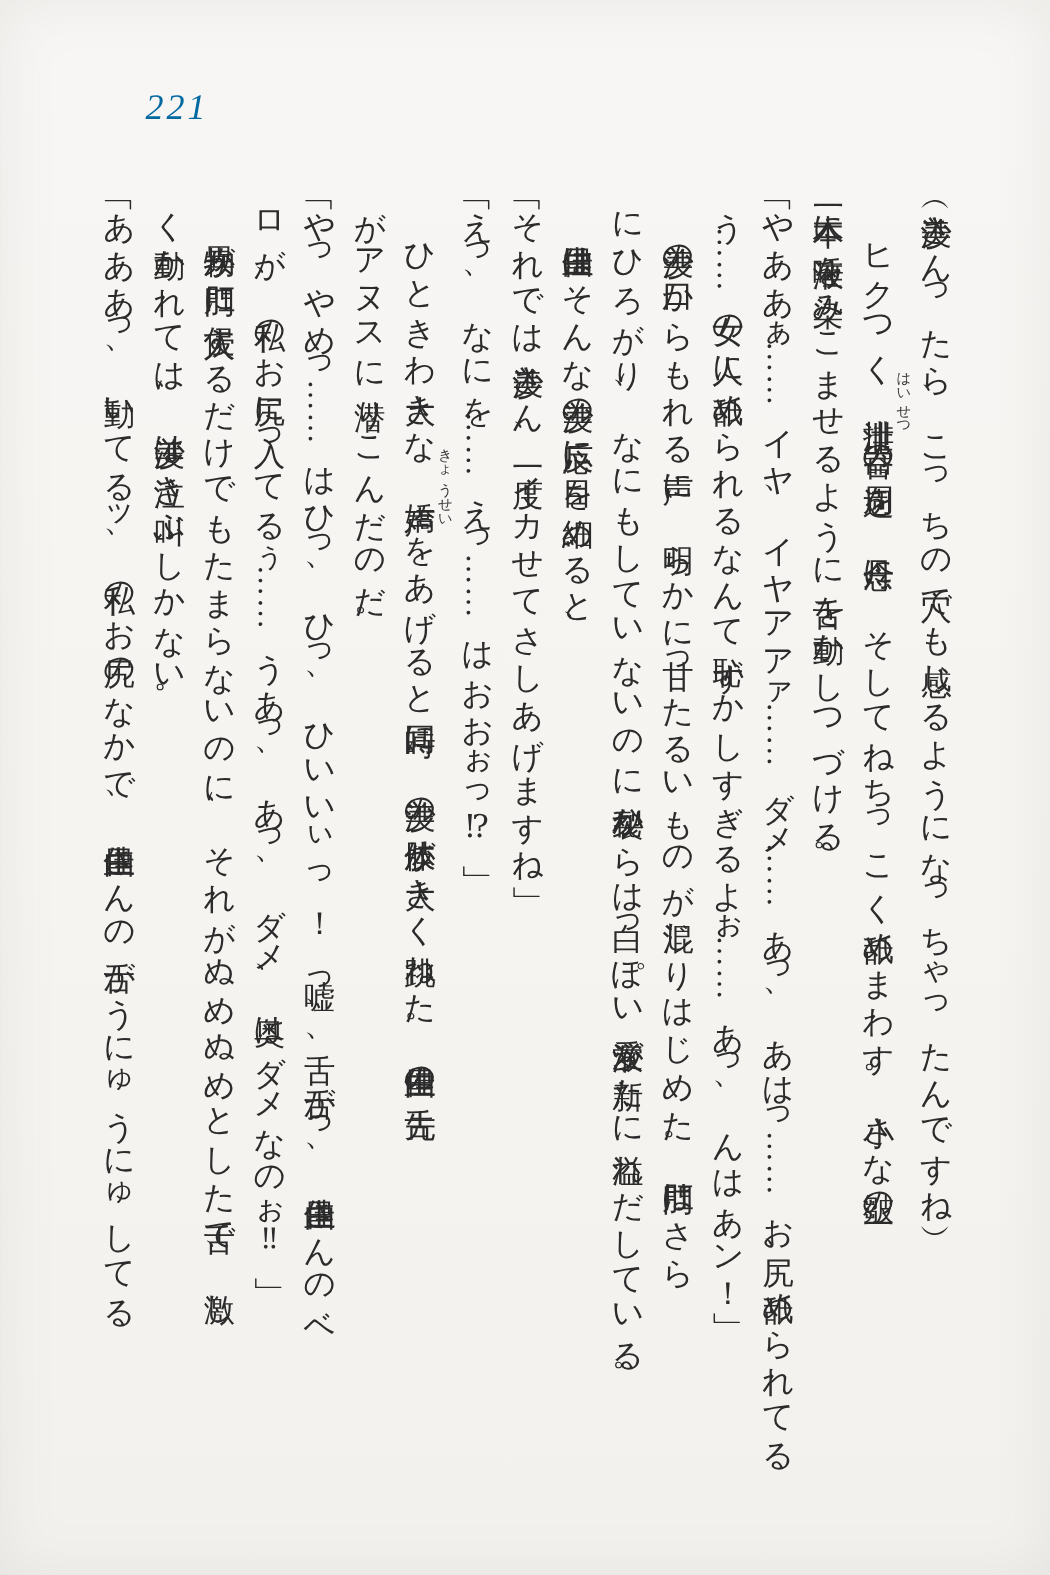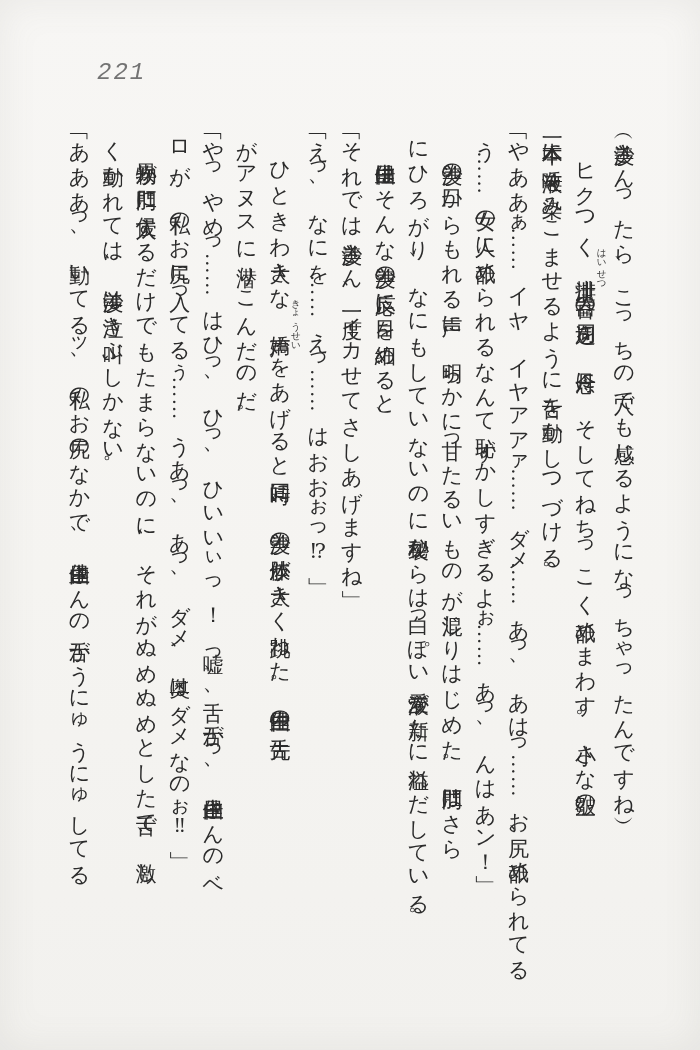--- a/index.html
+++ b/index.html
@@ -16,25 +16,25 @@
   }
   .page {
     position: absolute;
     inset: 0;
     box-shadow: inset 0 0 38px rgba(120,115,105,0.10);
   }
   .page-number {
     position: absolute;
     left: 97px;
     top: 59px;
-    font-family: Liberation Mono, monospace;
+    font-family: Liberation Serif, serif;
     font-style: italic;
     font-size: 24px;
     letter-spacing: 2px;
-    color: #737373;
+    color: #0369a1;
   }
   .text-block {
     position: absolute;
     top: 126px;
     right: 60px;
     height: 852px;
     writing-mode: vertical-rl;
     text-orientation: mixed;
     font-size: 21px;
     letter-spacing: 1px;

